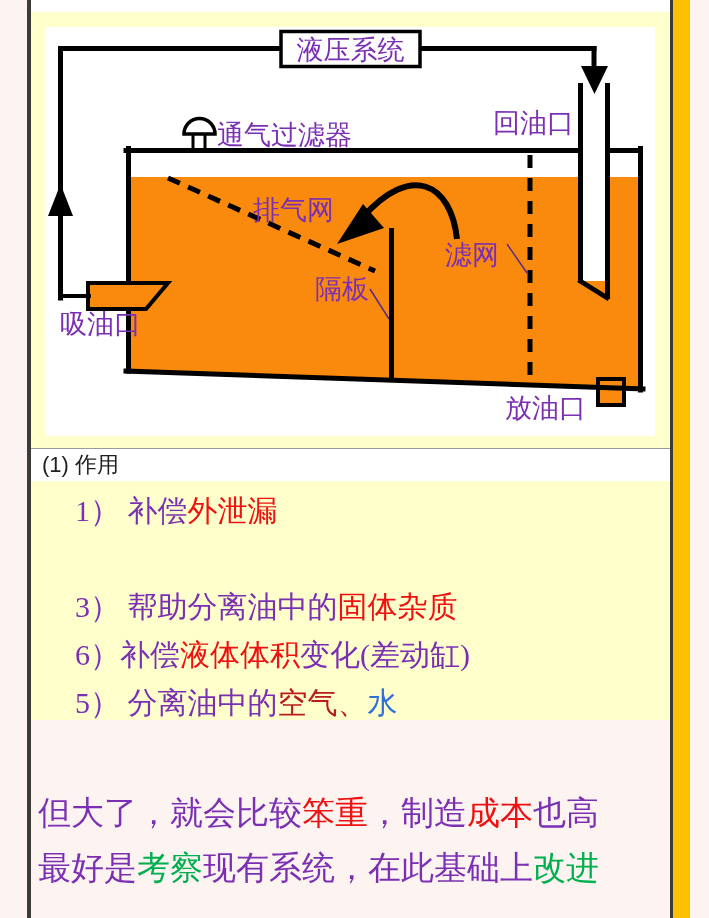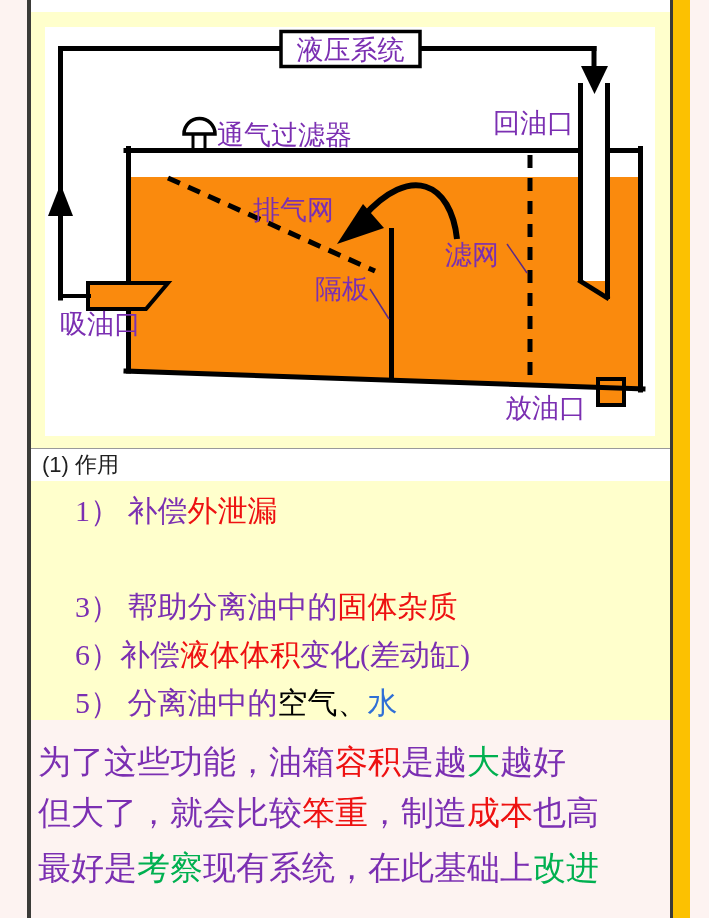--- a/index.html
+++ b/index.html
@@ -13,21 +13,21 @@
   .diagram{position:absolute;left:14px;top:27px;width:610px;height:409px;background:#FFFFFF;}
   .heading-band{position:absolute;left:0;top:448px;width:639px;height:33px;background:#FFFFFF;
                 border-top:1px solid #9a9a9a;box-sizing:border-box;}
   .heading-band span{position:absolute;left:11px;top:0;line-height:32px;font-size:22px;color:#1f1f1f;
                      font-family:"Liberation Sans","DejaVu Sans",sans-serif;}
   .fn-line{position:absolute;left:44px;height:48px;line-height:48px;font-size:30px;white-space:nowrap;}
   .note-line{position:absolute;left:7px;height:48px;line-height:48px;font-size:33px;white-space:nowrap;}
   .c-purple{color:#7B2FB2;}
   .c-red{color:#EE1111;}
   .c-green{color:#00B050;}
-  .c-blue1{color:#000000;}
+  .c-blue1{color:#b91c1c;}
   .c-blue2{color:#2F6FD6;}
   svg text{font-family:"Liberation Serif","DejaVu Serif",serif;fill:#7B2FB2;font-size:27px;}
 </style>
 </head>
 <body>
 
 <div class="stage">
   <div class="slide">
     <div class="top-strip"></div>
 
@@ -100,21 +100,20 @@
 
     <div class="heading-band">
       <span>(1) 作用</span>
     </div>
 
     <div class="fn-line" style="top:487px"><span class="c-purple">1） 补偿</span><span class="c-red">外泄漏</span></div>
     <div class="fn-line" style="top:583px"><span class="c-purple">3） 帮助分离油中的</span><span class="c-red">固体杂质</span></div>
     <div class="fn-line" style="top:631px"><span class="c-purple">6）补偿</span><span class="c-red">液体体积</span><span class="c-purple">变化(差动缸)</span></div>
     <div class="fn-line" style="top:679px"><span class="c-purple">5） 分离油中的</span><span class="c-blue1">空气、</span><span class="c-blue2">水</span></div>
 
-    <div class="note-line" style="top:738px"><span class="c-purple">为了这些功能，油箱</span><span class="c-red">容积</span><span class="c-purple">是越</span><span class="c-green">大</span><span class="c-purple">越好</span></div>
     <div class="note-line" style="top:844px"><span class="c-purple">最好是</span><span class="c-green">考察</span><span class="c-purple">现有系统，在此基础上</span><span class="c-green">改进</span></div>
     <div class="note-line" style="top:789px"><span class="c-purple">但大了，就会比较</span><span class="c-red">笨重</span><span class="c-purple">，制造</span><span class="c-red">成本</span><span class="c-purple">也高</span></div>
   </div>
 
   <div class="border-left"></div>
   <div class="border-right"></div>
   <div class="gold-strip"></div>
 </div>
 
 </body></html>

